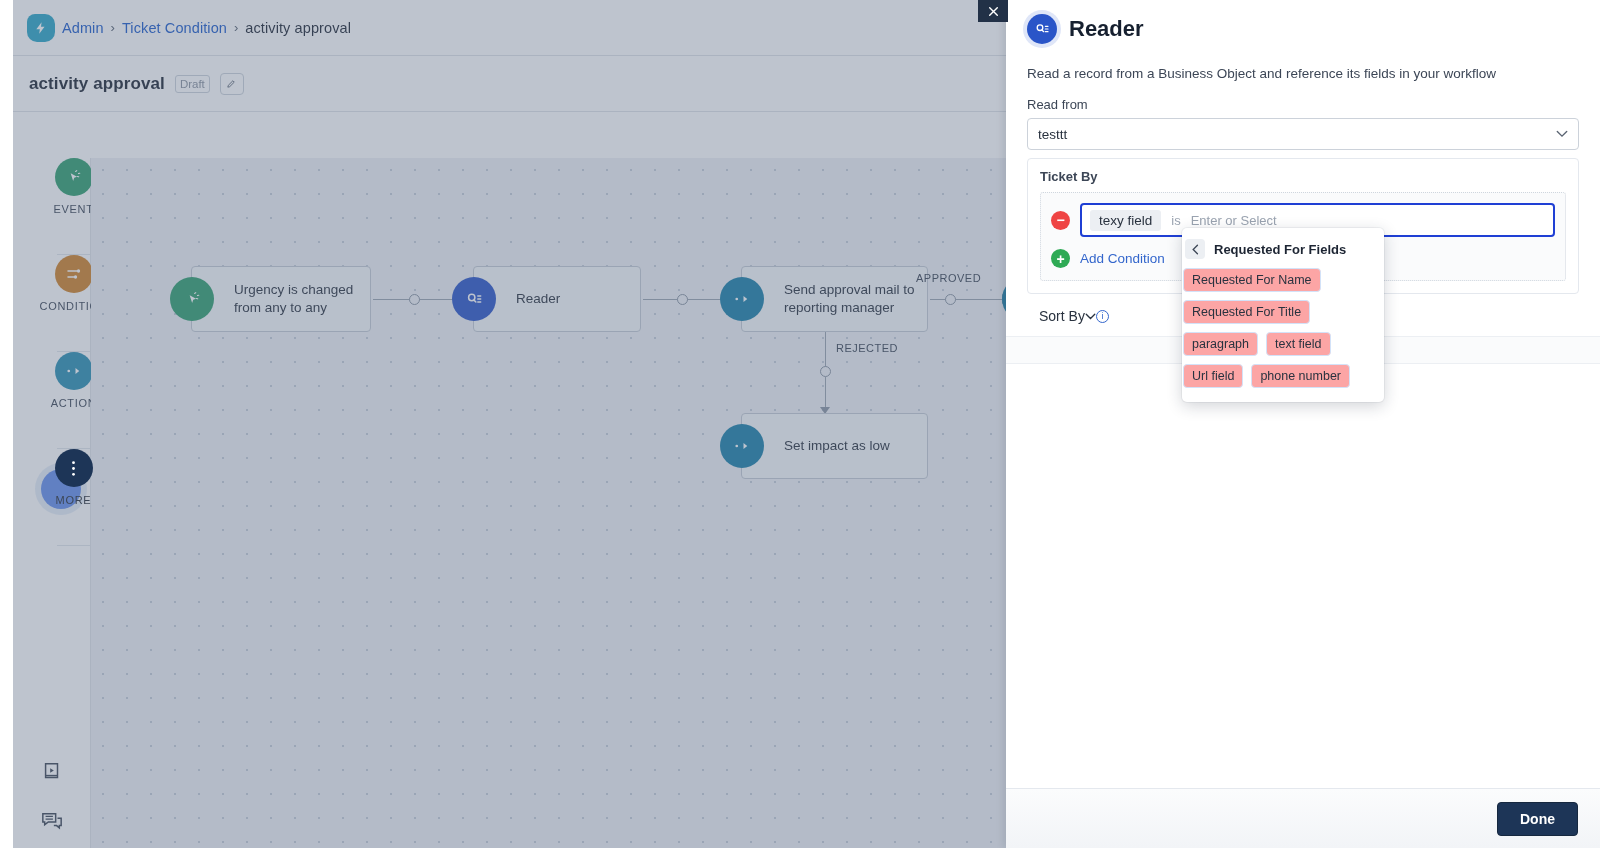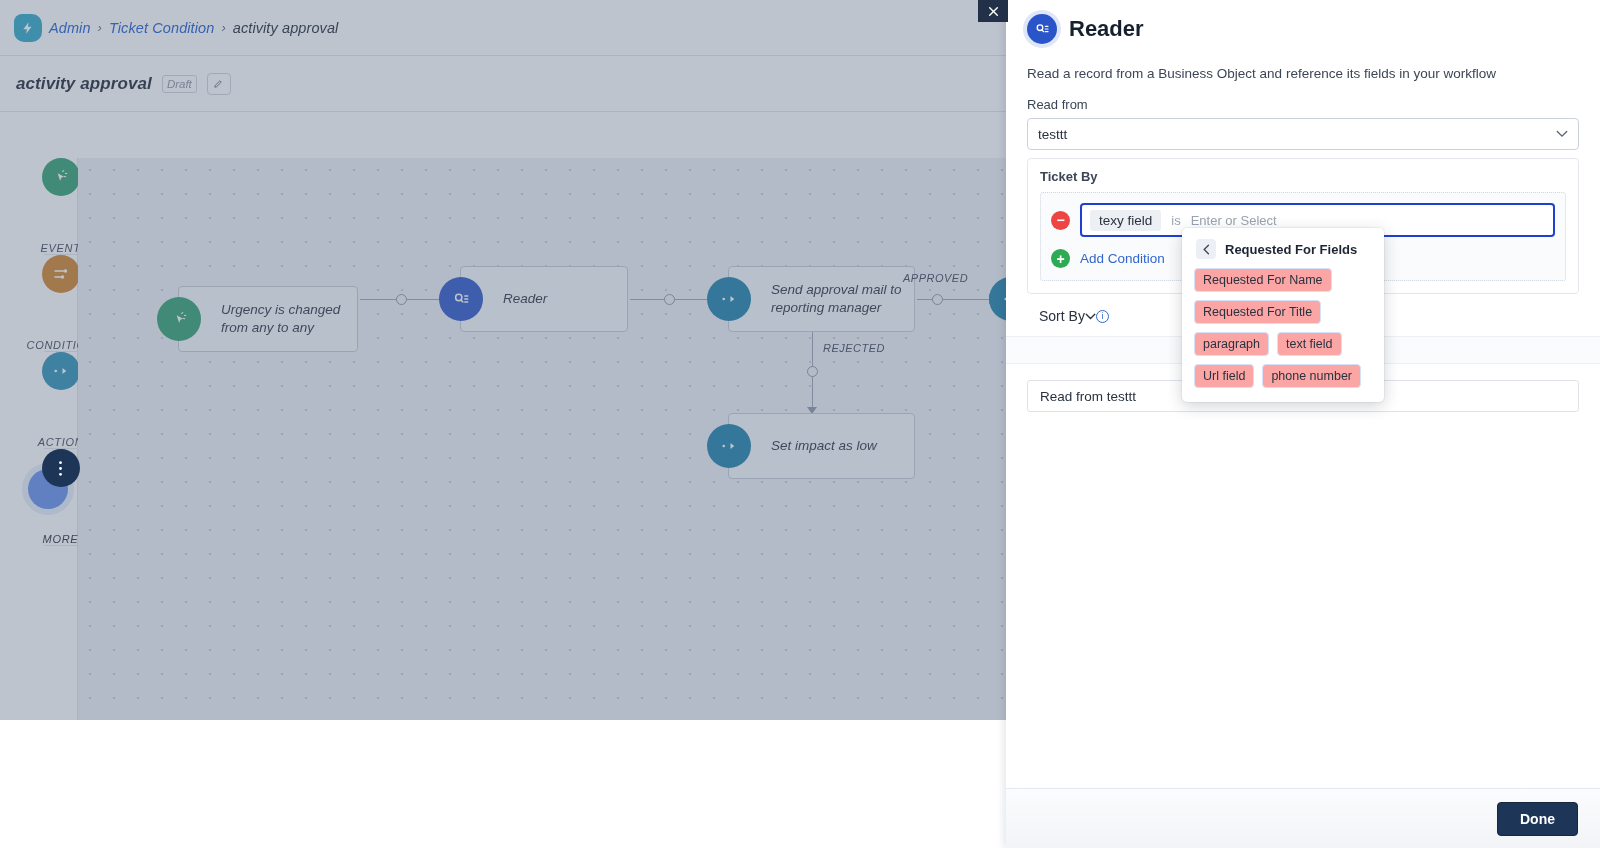--- a/index.html
+++ b/index.html
@@ -6,22 +6,22 @@
   html, body {
     width: 1600px; height: 848px;
     font-family: "Liberation Sans", sans-serif;
     overflow: hidden;
     background: #ffffff;
   }
   #app { position: relative; width: 1600px; height: 848px; }
 
   
   .left-app {
-    position: absolute; left: 0; top: 0; width: 1006px; height: 720px;
-    background: #ffffff; overflow: hidden; font-style: italic;
+    position: absolute; left: 13px; top: 0; width: 1006px; height: 848px;
+    background: #ffffff; overflow: hidden;
   }
   .breadcrumb-bar {
     position: absolute; left: 0; top: 0; width: 1006px; height: 56px;
     border-bottom: 1px solid #dfe3e8; background: #fff;
     display: flex; align-items: center; padding-left: 14px; gap: 7px;
   }
   .brand-logo {
     width: 28px; height: 28px; border-radius: 8px 10px 10px 10px;
     background: #2ba6c6; display: flex; align-items: center; justify-content: center;
     color: #fff; font-size: 16px; line-height: 1; flex: none;
@@ -52,21 +52,21 @@
   }
   .add-desc { font-size: 13px; color: #4a6fc4; }
 
   
   .rail {
     position: absolute; left: 0; top: 158px; width: 78px; height: 690px;
     background: #fff; border-right: 1px solid #dfe3e8;
   }
   .rail-item {
     height: 97px; border-bottom: 1px solid #e2e6eb;
-    display: flex; flex-direction: column; align-items: center; justify-content: space-between; gap: 7px;
+    display: flex; flex-direction: column; align-items: center; justify-content: flex-start; gap: 7px;
     position: relative;
     margin-left: 44px;
   }
   .rail-icon {
     width: 38px; height: 38px; border-radius: 50%;
     display: flex; align-items: center; justify-content: center;
     color: #fff; font-size: 15px;
   }
   .rail-label { font-size: 11px; color: #3c4656; letter-spacing: .7px; }
   .rail-item.active::before {
@@ -215,21 +215,21 @@
     border: 1px solid #dfe3e8; border-radius: 3px; background: #fff;
     display: flex; align-items: center; padding: 0 12px;
     font-size: 13.5px; color: #29323f;
   }
 
   
   .dropdown {
     position: absolute; left: 176px; top: 228px; width: 202px;
     background: #fff; border-radius: 5px;
     box-shadow: 0 4px 16px rgba(25,35,55,.20), 0 0 0 1px rgba(25,35,55,.05);
-    padding: 8px 8px 14px 12px; z-index: 60;
+    padding: 8px 8px 14px 1px; z-index: 60;
   }
   .dd-head { display: flex; align-items: center; gap: 9px; padding: 3px 0 9px 2px; }
   .dd-back {
     width: 20px; height: 20px; border-radius: 4px; background: #eceff3;
     display: flex; align-items: center; justify-content: center;
     color: #3c4656; font-size: 11px;
   }
   .dd-title { font-size: 13px; font-weight: bold; color: #1d2533; }
   .chips { display: flex; flex-wrap: wrap; gap: 8px; }
   .chip {
@@ -331,21 +331,21 @@
               <path d="M3 4h14v9H9l-4 3v-3H3z"></path>
               <path d="M6 10h8M6 7h8" stroke-width="1.4"></path>
               <path d="M19 9h4v8h-2v2.5L18 17h-3"></path>
             </svg>
         </span>
       </div>
     </div>
 
     <div class="canvas">
 
-      <div class="node" style="left:100px; top:108px; width:180px;margin-top:20px;">
+      <div class="node" style="left:100px; top:108px; width:180px;">
         <span class="node-icon" style="background:#2f9e6e">
           <svg width="17" height="17" viewBox="0 0 24 24" fill="#fff">
               <path d="M8 6l9 5-4 1.5L11.5 17 8 6z"></path>
               <path d="M15 3.5l1.6-1.2M19 6.5l1.9-.6M17.5 10.5l1.9.6" stroke="#fff" stroke-width="1.5" stroke-linecap="round"></path>
             </svg>
         </span>
         <span class="node-label">Urgency is changed from any to any</span>
       </div>
 
       <div class="edge edge-h" style="left:282px; top:141px; width:96px;"></div>
@@ -463,23 +463,20 @@
         <span class="chev">
           <svg width="11" height="7" viewBox="0 0 14 9" fill="none" stroke="#29323f" stroke-width="1.7" stroke-linecap="round">
               <path d="M1.5 1.5L7 7l5.5-5.5"></path>
             </svg>
         </span>
         <span class="info-i">i</span>
       </div>
 
       <div class="sep-band"></div>
 
-      <div class="readfrom-box">
-        <span>Read from testtt</span>
-      </div>
 
       <div class="dropdown">
         <div class="dd-head">
           <span class="dd-back">
             <svg width="7" height="11" viewBox="0 0 9 14" fill="none" stroke="#3c4656" stroke-width="1.7" stroke-linecap="round">
                 <path d="M7 1.5L1.5 7L7 12.5"></path>
               </svg>
           </span>
           <span class="dd-title">Requested For Fields</span>
         </div>

